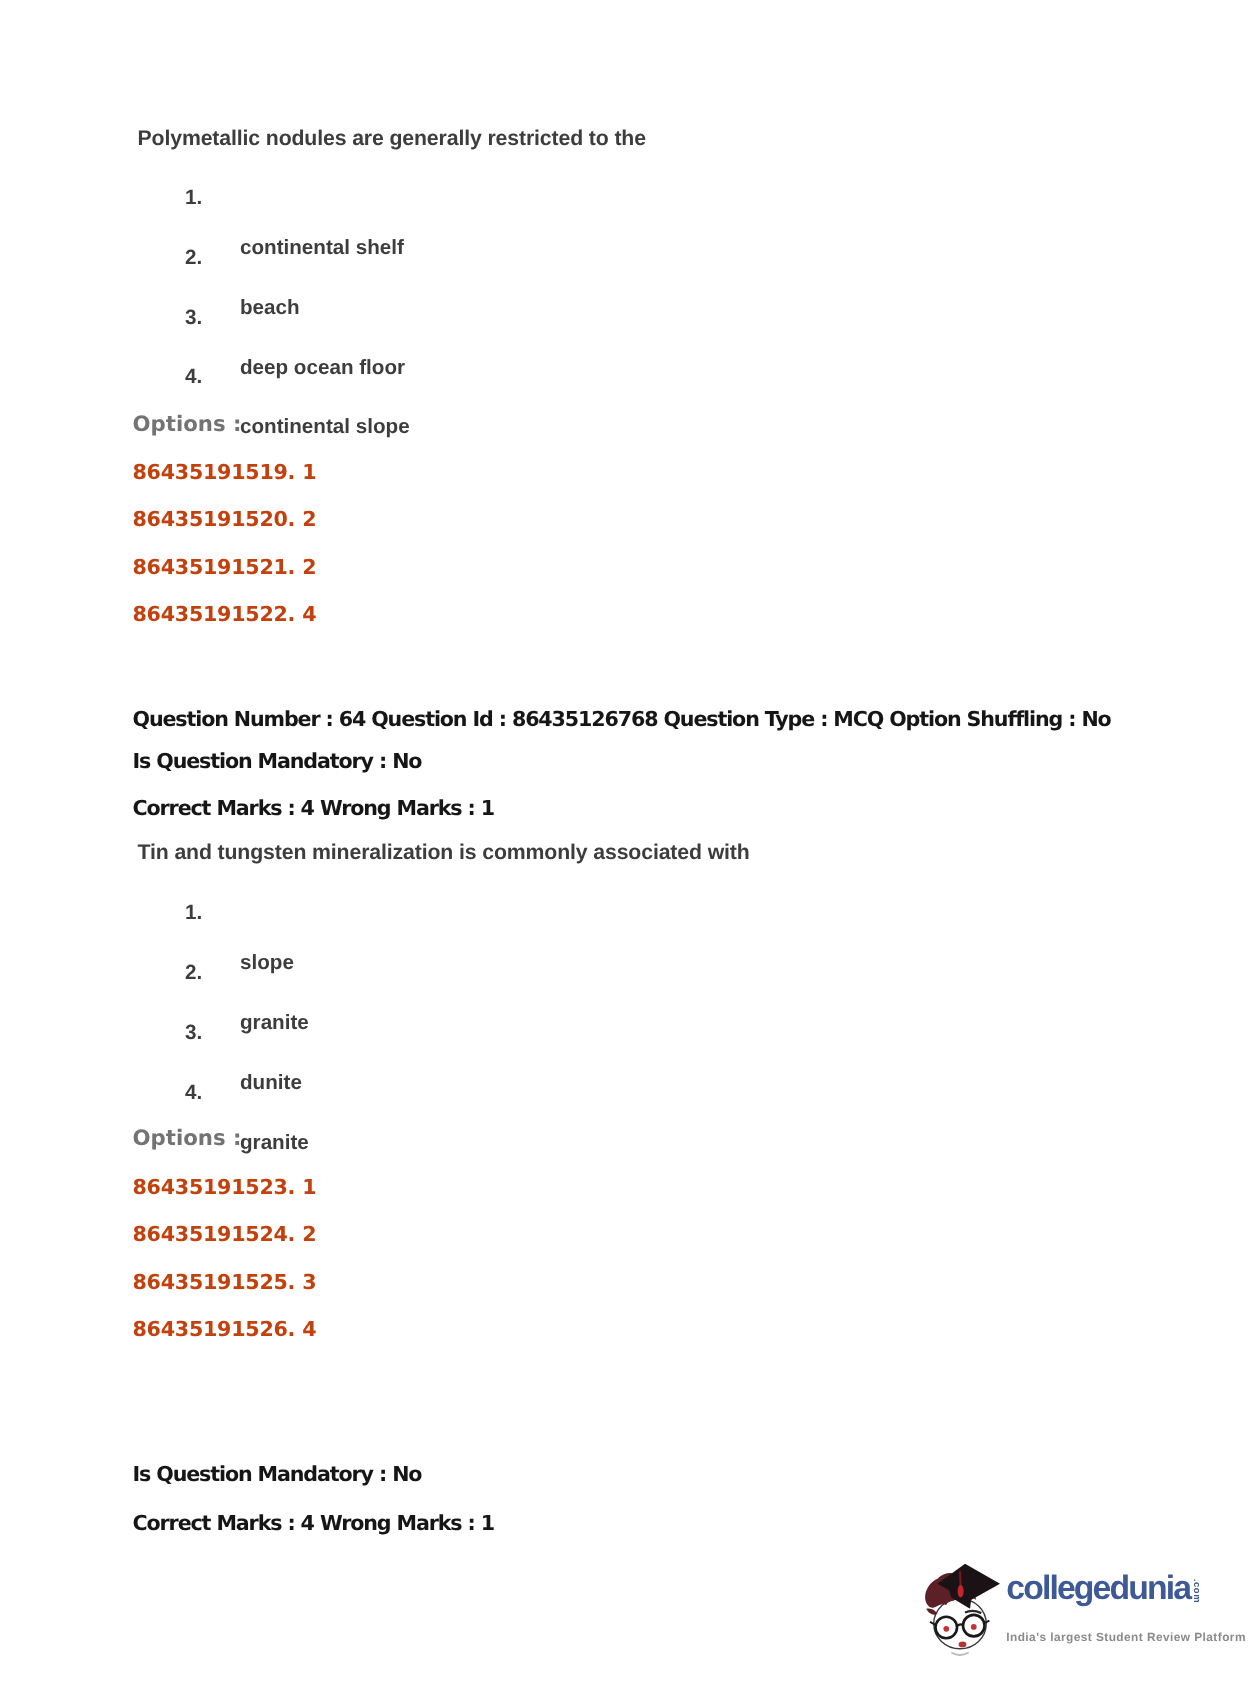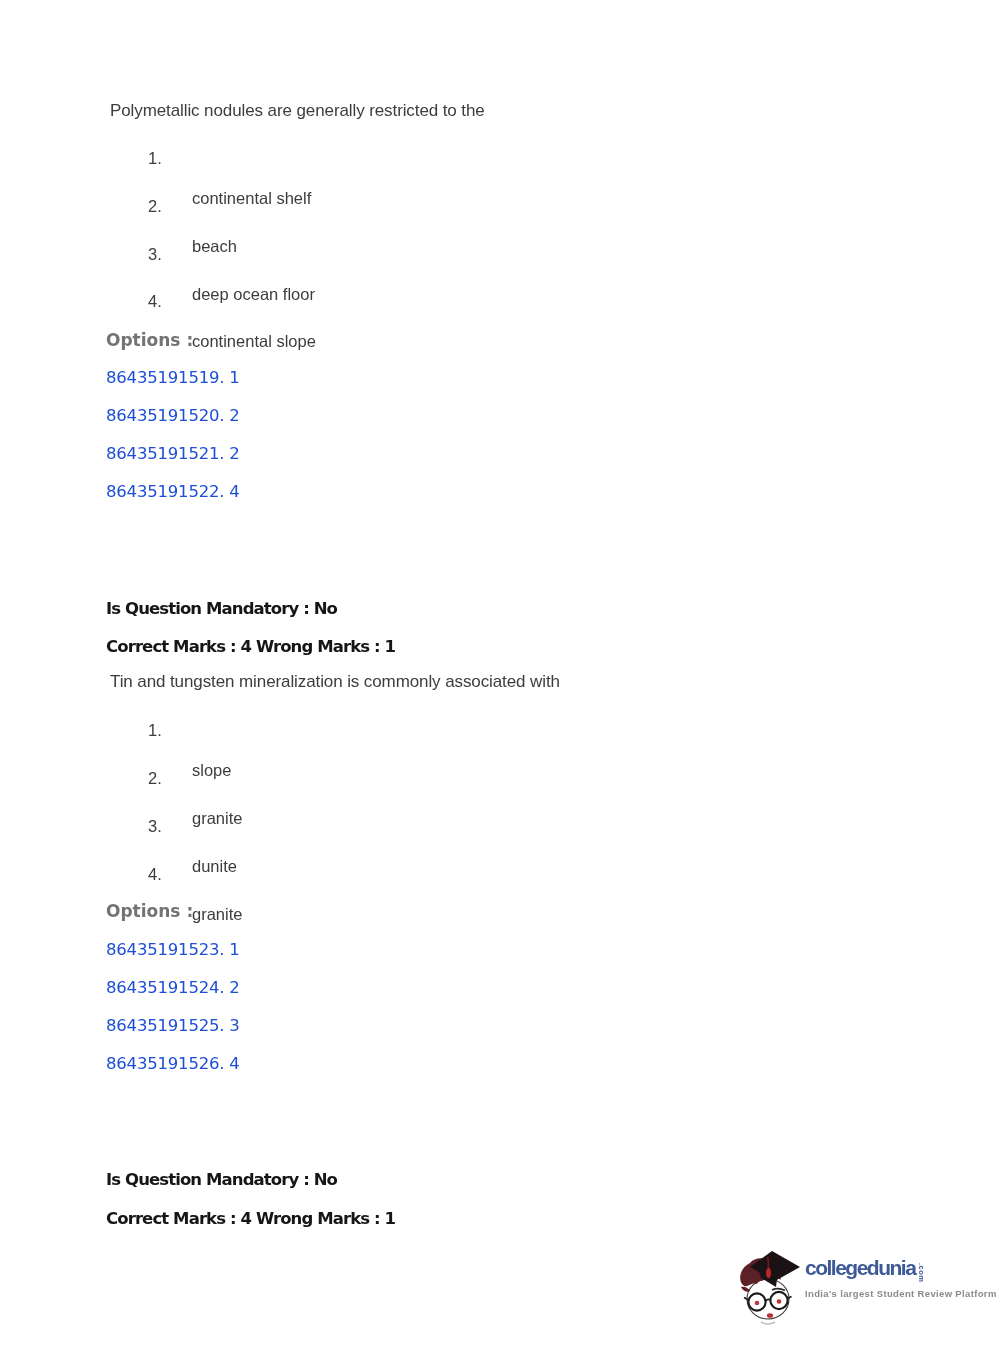--- a/index.html
+++ b/index.html
@@ -4,21 +4,21 @@
 <style>
   html,body{margin:0;padding:0;background:#ffffff;}
   #page{
     position:relative;
     width:1001px;
     height:1356px;
     background:#ffffff;
     overflow:hidden;
     font-family:"Liberation Sans",sans-serif;
   }
-  .abs{position:absolute;line-height:1.15;white-space:nowrap;}
+  .abs{position:absolute;line-height:1.15;white-space:nowrap;font-weight:bold;}
 
   
   .qbody{
     left:110px;
     font-size:17px;
     color:#3d3d3d;
     letter-spacing:-0.1px;
   }
 
   
@@ -38,21 +38,21 @@
     font-weight:700;
     font-size:17px;
     color:#737373;
   }
 
   
   .optid{
     left:106px;
     font-family:"DejaVu Sans","Liberation Sans",sans-serif;
     font-size:16.5px;
-    color:#1d4ed8;
+    color:#c2410c;
     letter-spacing:-0.2px;
   }
 
   
   .qheader{
     left:106px;
     font-family:"DejaVu Sans","Liberation Sans",sans-serif;
     font-weight:700;
     font-size:16.5px;
     letter-spacing:-0.9px;
@@ -65,21 +65,21 @@
     left:737px;
     top:1249px;
     display:flex;
     align-items:flex-start;
   }
   .logo-textcol{margin-left:2px;padding-top:8px;}
   .brandrow{display:flex;align-items:flex-start;}
   .brand{
     font-family:"Liberation Sans",sans-serif;
     font-weight:700;
-    font-size:21px;
+    font-size:27px;
     letter-spacing:-1.5px;
     color:#3d5a96;
     line-height:1;
   }
   .tld{
     writing-mode:vertical-rl;
     font-family:"Liberation Sans",sans-serif;
     font-weight:700;
     font-size:7.5px;
     letter-spacing:0.5px;
@@ -87,21 +87,21 @@
     margin-left:2px;
     margin-top:6px;
     line-height:1;
   }
   .tagline{
     font-family:"Liberation Sans",sans-serif;
     font-weight:700;
     font-size:9.5px;
     letter-spacing:0.35px;
     color:#8a8a8a;
-    margin-top:5px;
+    margin-top:21px;
     white-space:nowrap;
   }
 </style>
 </head>
 <body>
 
 <div id="page">
 
   <div class="abs qbody" style="top:101px">Polymetallic nodules are generally restricted to the</div>
 
@@ -121,20 +121,21 @@
     <span class="cnum">4.</span>
     <span class="ctxt">continental slope</span>
   </div>
 
   <div class="abs optlabel" style="top:331px">Options :</div>
   <div class="abs optid" style="top:369px">86435191519. 1</div>
   <div class="abs optid" style="top:407px">86435191520. 2</div>
   <div class="abs optid" style="top:445px">86435191521. 2</div>
   <div class="abs optid" style="top:483px">86435191522. 4</div>
 
+  <div class="abs qheader" style="top:567px">Question Number : 64 Question Id : 86435126768 Question Type : MCQ Option Shuffling : No</div>
   <div class="abs qheader" style="top:600px">Is Question Mandatory : No</div>
   <div class="abs qheader" style="top:638px">Correct Marks : 4 Wrong Marks : 1</div>
 
   <div class="abs qbody" style="top:672px">Tin and tungsten mineralization is commonly associated with</div>
 
   <div class="abs choice" style="top:721px">
     <span class="cnum">1.</span>
     <span class="ctxt">slope</span>
   </div>
   <div class="abs choice" style="top:769px">

